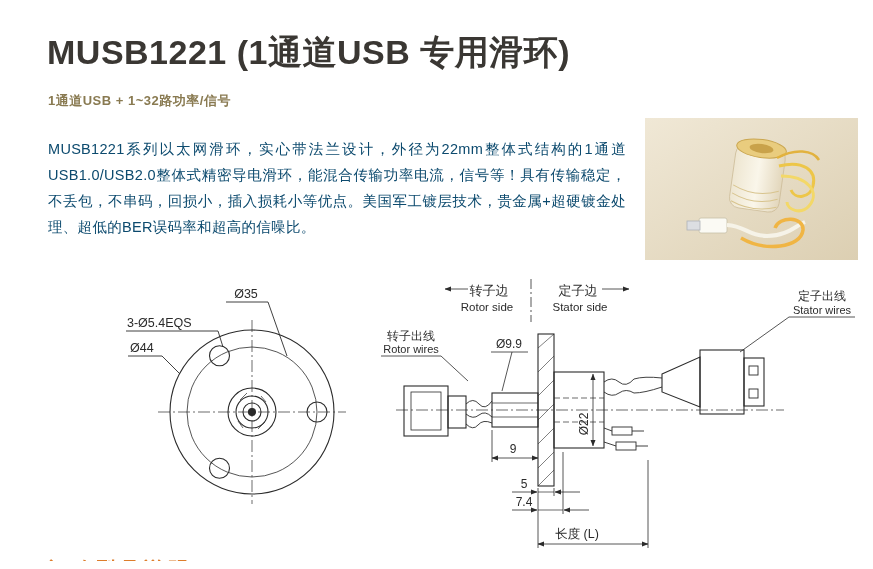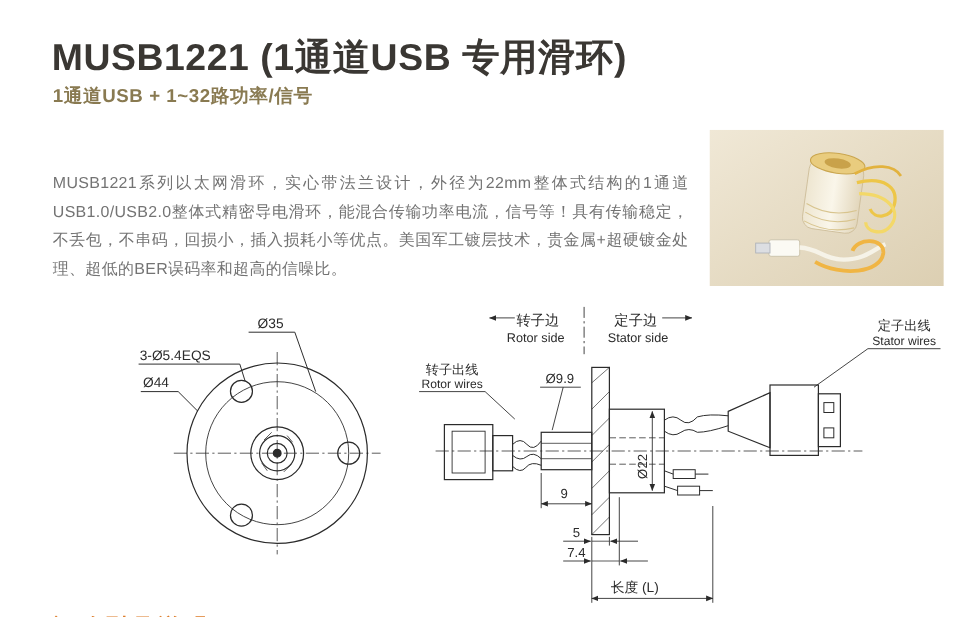--- a/index.html
+++ b/index.html
@@ -5,26 +5,26 @@
   * { margin:0; padding:0; box-sizing:border-box; }
   html,body { width:873px; height:569px; }
   body { font-family:"Liberation Sans", sans-serif; background:#ffffff; }
   .page { position:relative; width:873px; height:561px; background:#fff; overflow:hidden; }
   .title {
     position:absolute; left:47px; top:30px;
     font-size:34px; font-weight:bold; color:#3a3733; letter-spacing:0.5px;
     white-space:nowrap;
   }
   .subtitle {
-    position:absolute; left:48px; top:76px;
-    font-size:17px; color:#897a51; letter-spacing:0.5px; white-space:nowrap;
+    position:absolute; left:48px; top:92px;
+    font-size:13px; color:#897a51; letter-spacing:0.5px; white-space:nowrap;
   }
   .para {
-    position:absolute; left:48px; top:154px; width:578px;
-    font-size:14.5px; line-height:26px; color:#737373;
+    position:absolute; left:48px; top:136px; width:578px;
+    font-size:14.5px; line-height:26px; color:#0c4a6e;
     text-align:justify; letter-spacing:0.3px;
   }
   .photo {
     position:absolute; left:645px; top:118px; width:213px; height:142px;
   }
   .drawing {
     position:absolute; left:0; top:270px;
   }
   .drawing text { fill:#2b2b2b; stroke:none; font-family:"Liberation Sans", sans-serif; }
   .footer-heading {

